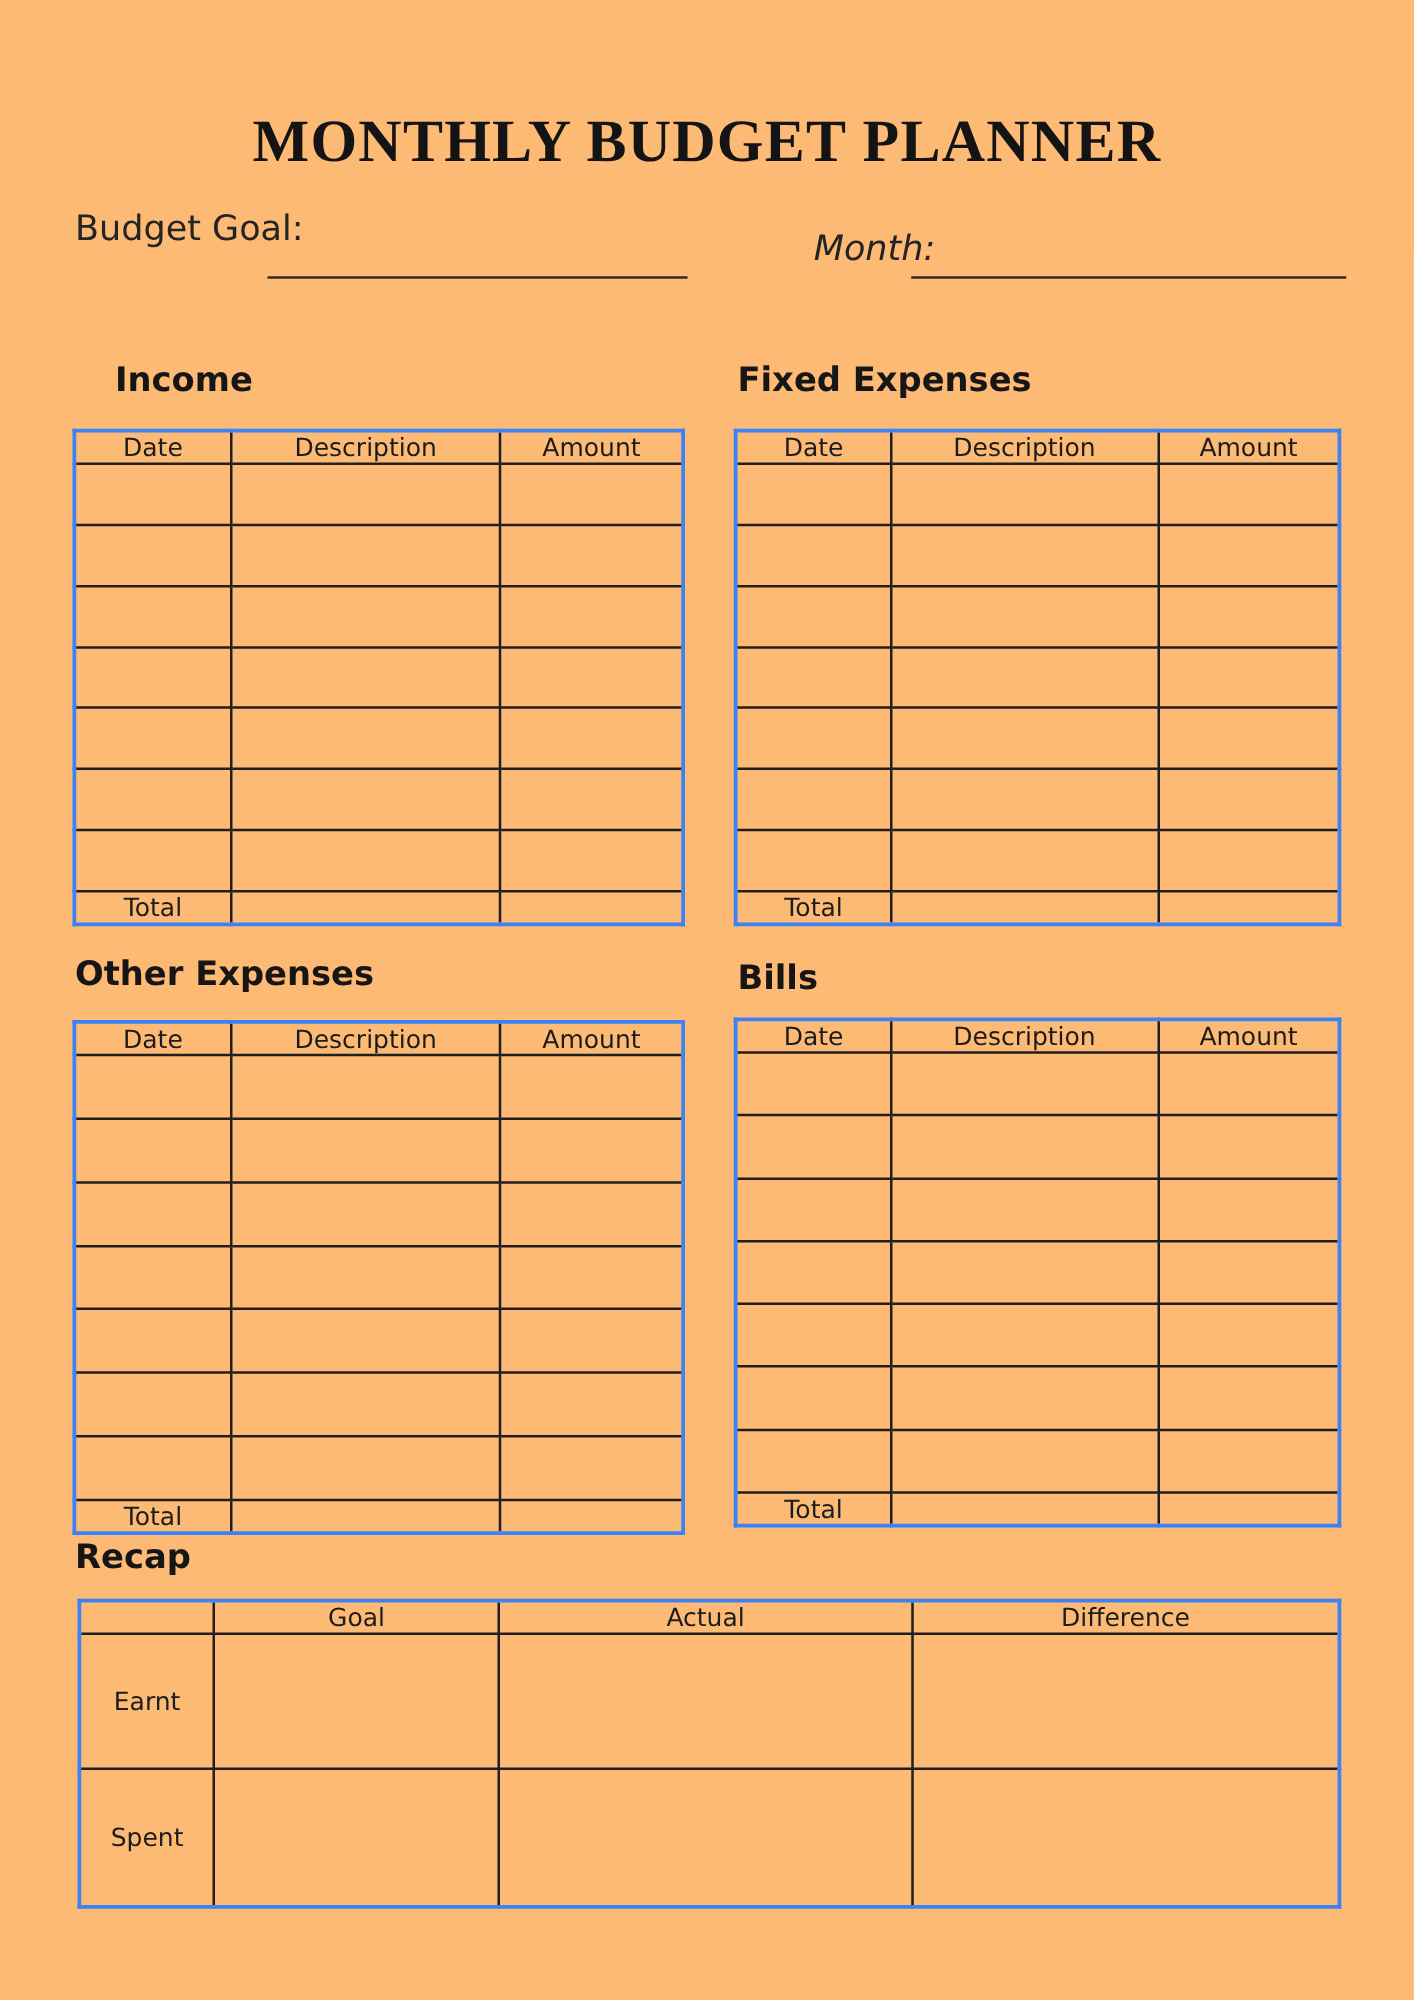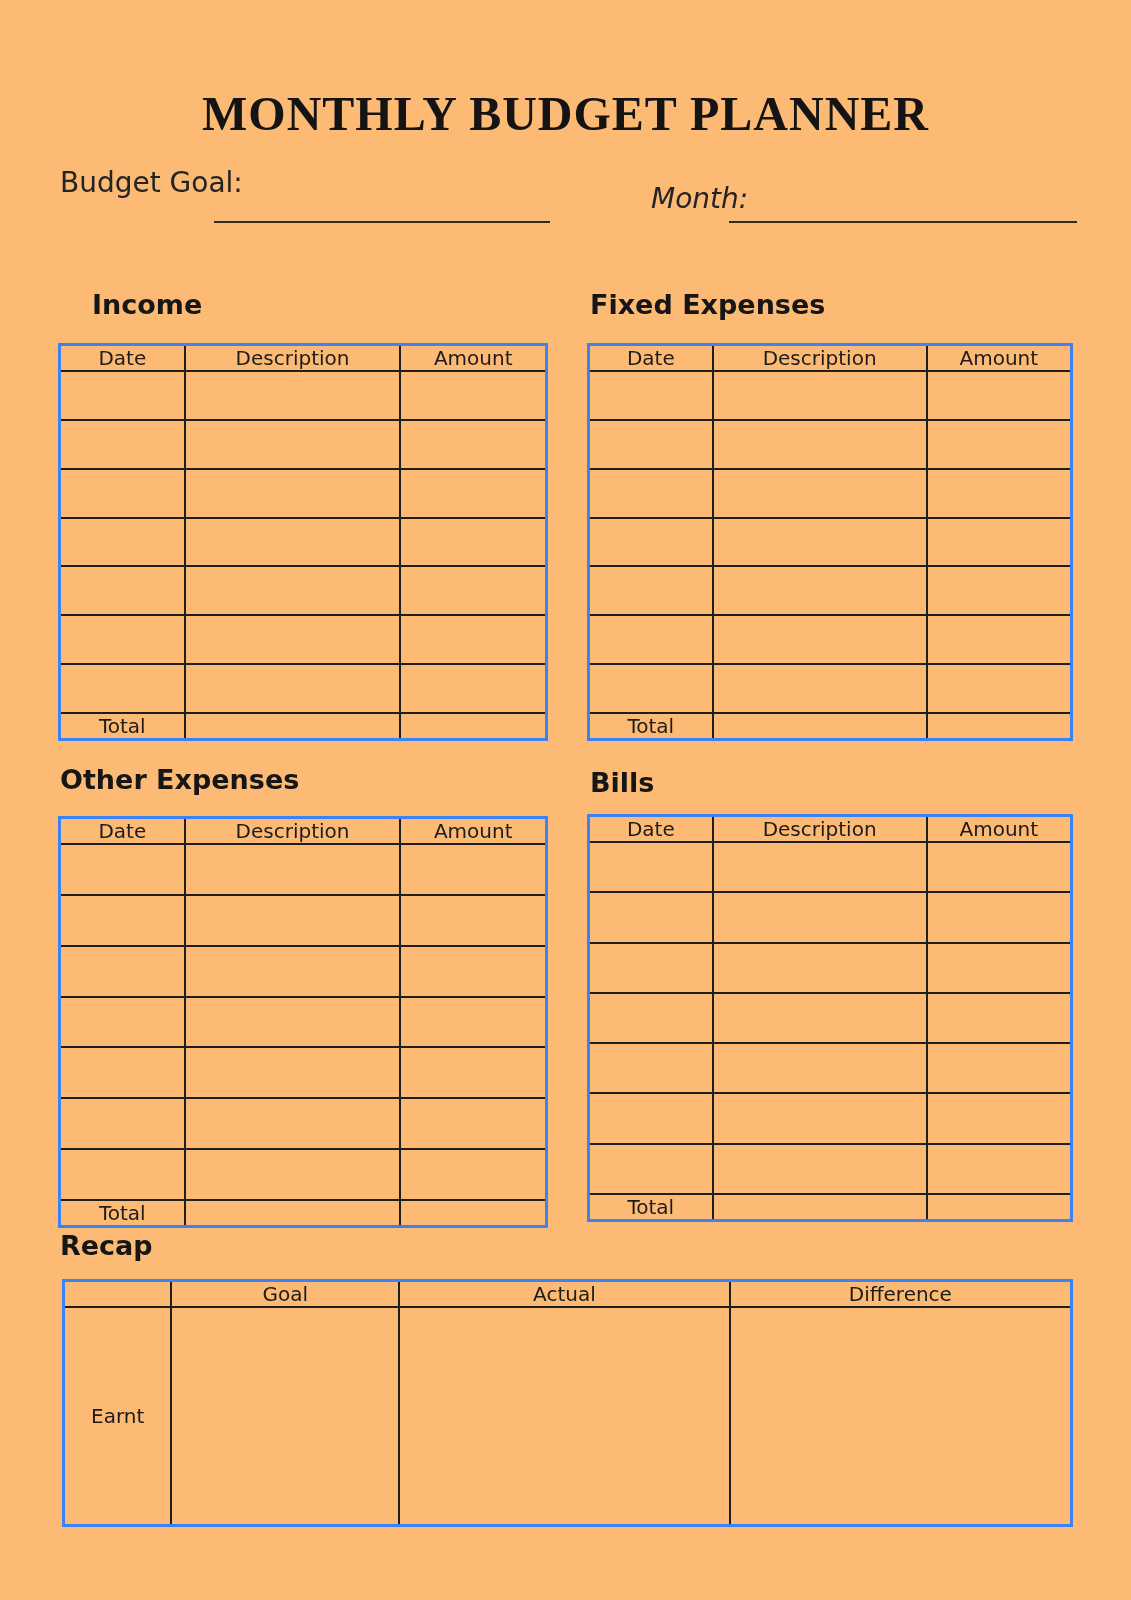--- a/index.html
+++ b/index.html
@@ -354,17 +354,23 @@
           <th>Difference</th>
         </tr>
       </thead>
       <tbody>
         <tr>
           <td class="recap-label">Earnt</td>
           <td></td>
           <td></td>
           <td></td>
         </tr>
+        <tr>
+          <td class="recap-label">Spent</td>
+          <td></td>
+          <td></td>
+          <td></td>
+        </tr>
       </tbody>
     </table>
   </div>
 
 </div>
 
 </body></html>

